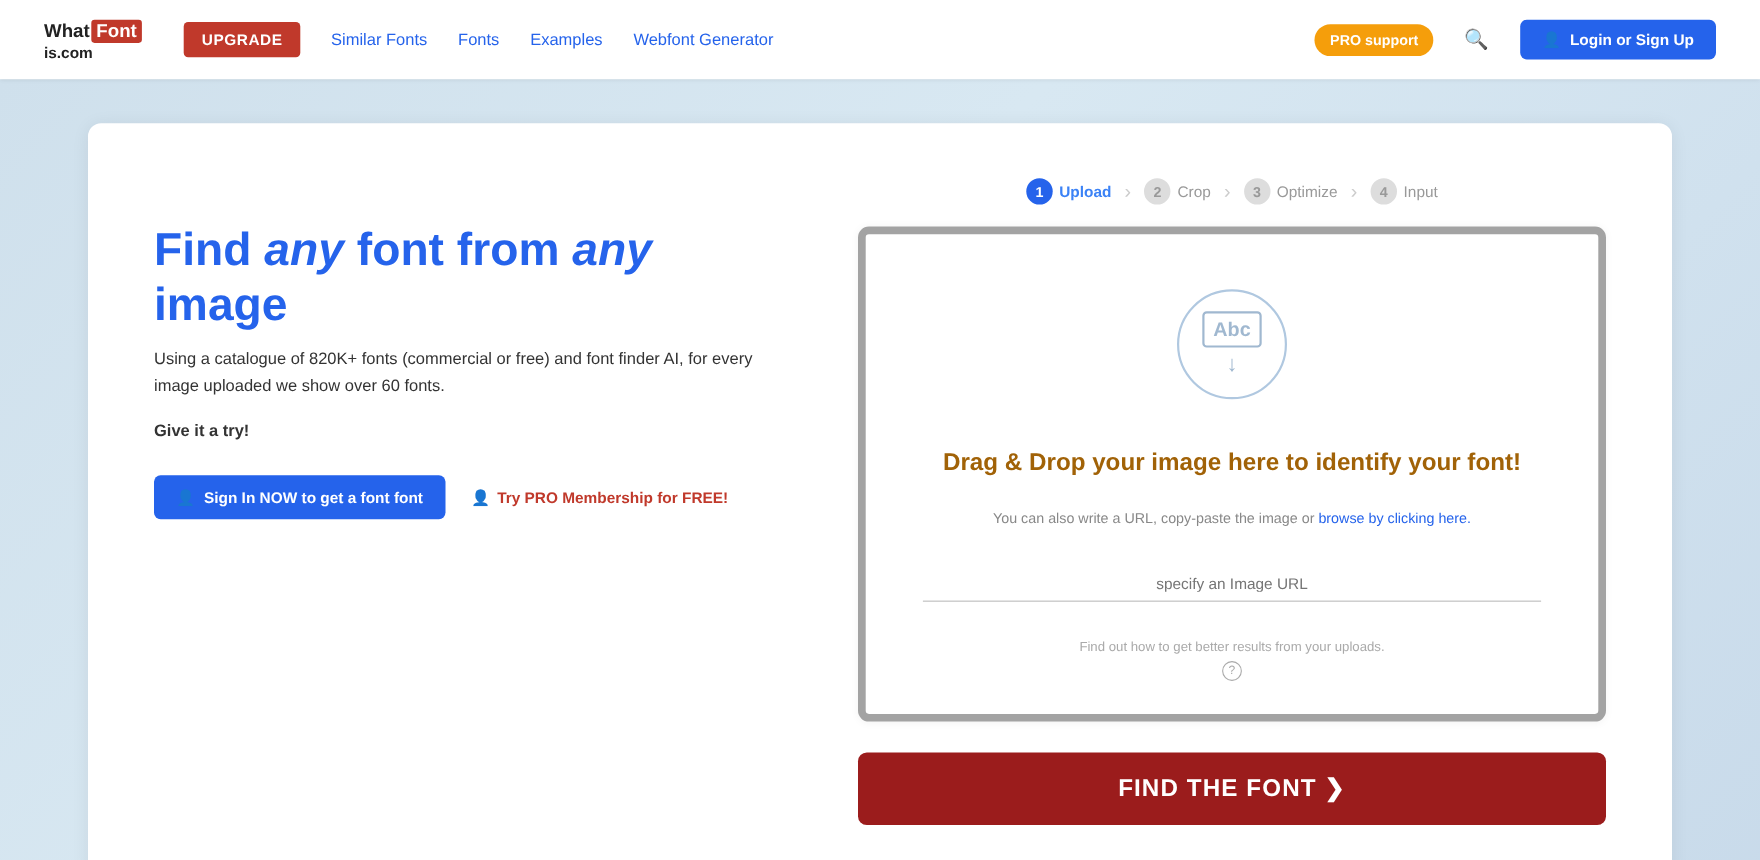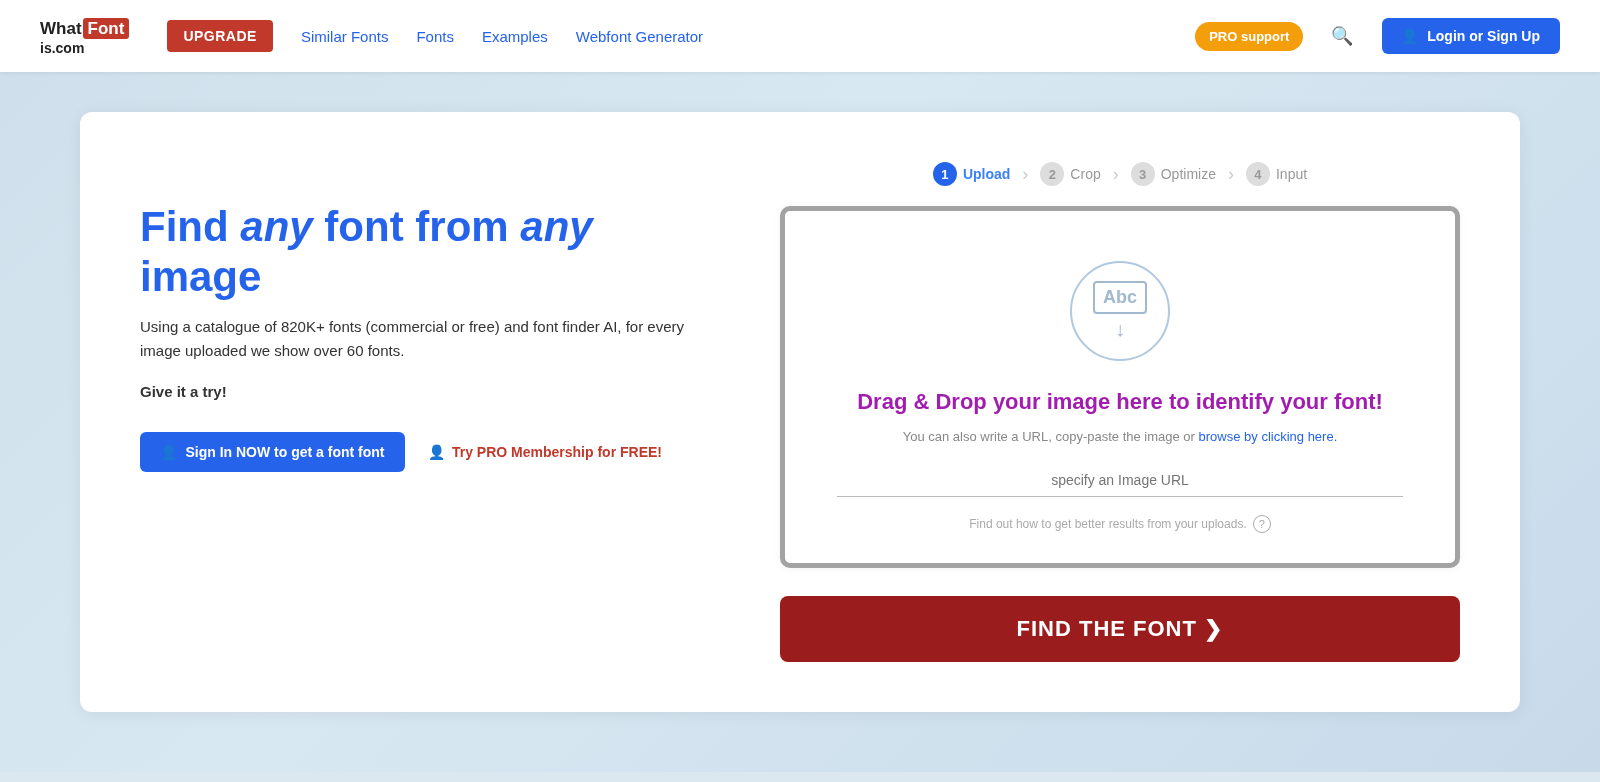--- a/index.html
+++ b/index.html
@@ -235,29 +235,30 @@
       font-weight: bold;
     }
     .step-sep {
       color: #ccc;
       font-size: 18px;
       margin: 0 4px;
     }
 
     .upload-area {
       background: #fff;
-      border: 5px solid #a3a3a3;
+      border: 7px solid #a3a3a3;
       border-radius: 10px;
       width: 100%;
       padding: 50px 52px 30px;
       display: flex;
       flex-direction: column;
       align-items: center;
       text-align: center;
       box-shadow: 0 1px 8px rgba(0,0,0,0.05);
+      gap: 16px;
     }
     .upload-icon-wrap {
       width: 100px;
       height: 100px;
       border-radius: 50%;
       border: 2.5px solid #b0c8e0;
       display: flex;
       align-items: center;
       justify-content: center;
       margin-bottom: 28px;
@@ -276,21 +277,21 @@
       font-weight: bold;
       margin-bottom: 4px;
     }
     .arrow-down {
       color: #a0b8d0;
       font-size: 20px;
     }
     .upload-title {
       font-size: 22px;
       font-weight: bold;
-      color: #a21caf;
+      color: #a16207;
       margin-bottom: 14px;
     }
     .upload-desc {
       font-size: 13px;
       color: #888;
       margin-bottom: 20px;
     }
     .upload-desc a {
       color: #2563eb;
       text-decoration: none;
@@ -309,20 +310,21 @@
       text-align: center;
       padding: 8px 0;
       background: transparent;
     }
     .better-results {
       font-size: 12px;
       color: #aaa;
       display: flex;
       align-items: center;
       gap: 6px;
+      flex-direction: column;
     }
     .question-badge {
       width: 18px;
       height: 18px;
       border-radius: 50%;
       border: 1.5px solid #aaa;
       display: flex;
       align-items: center;
       justify-content: center;
       font-size: 11px;

